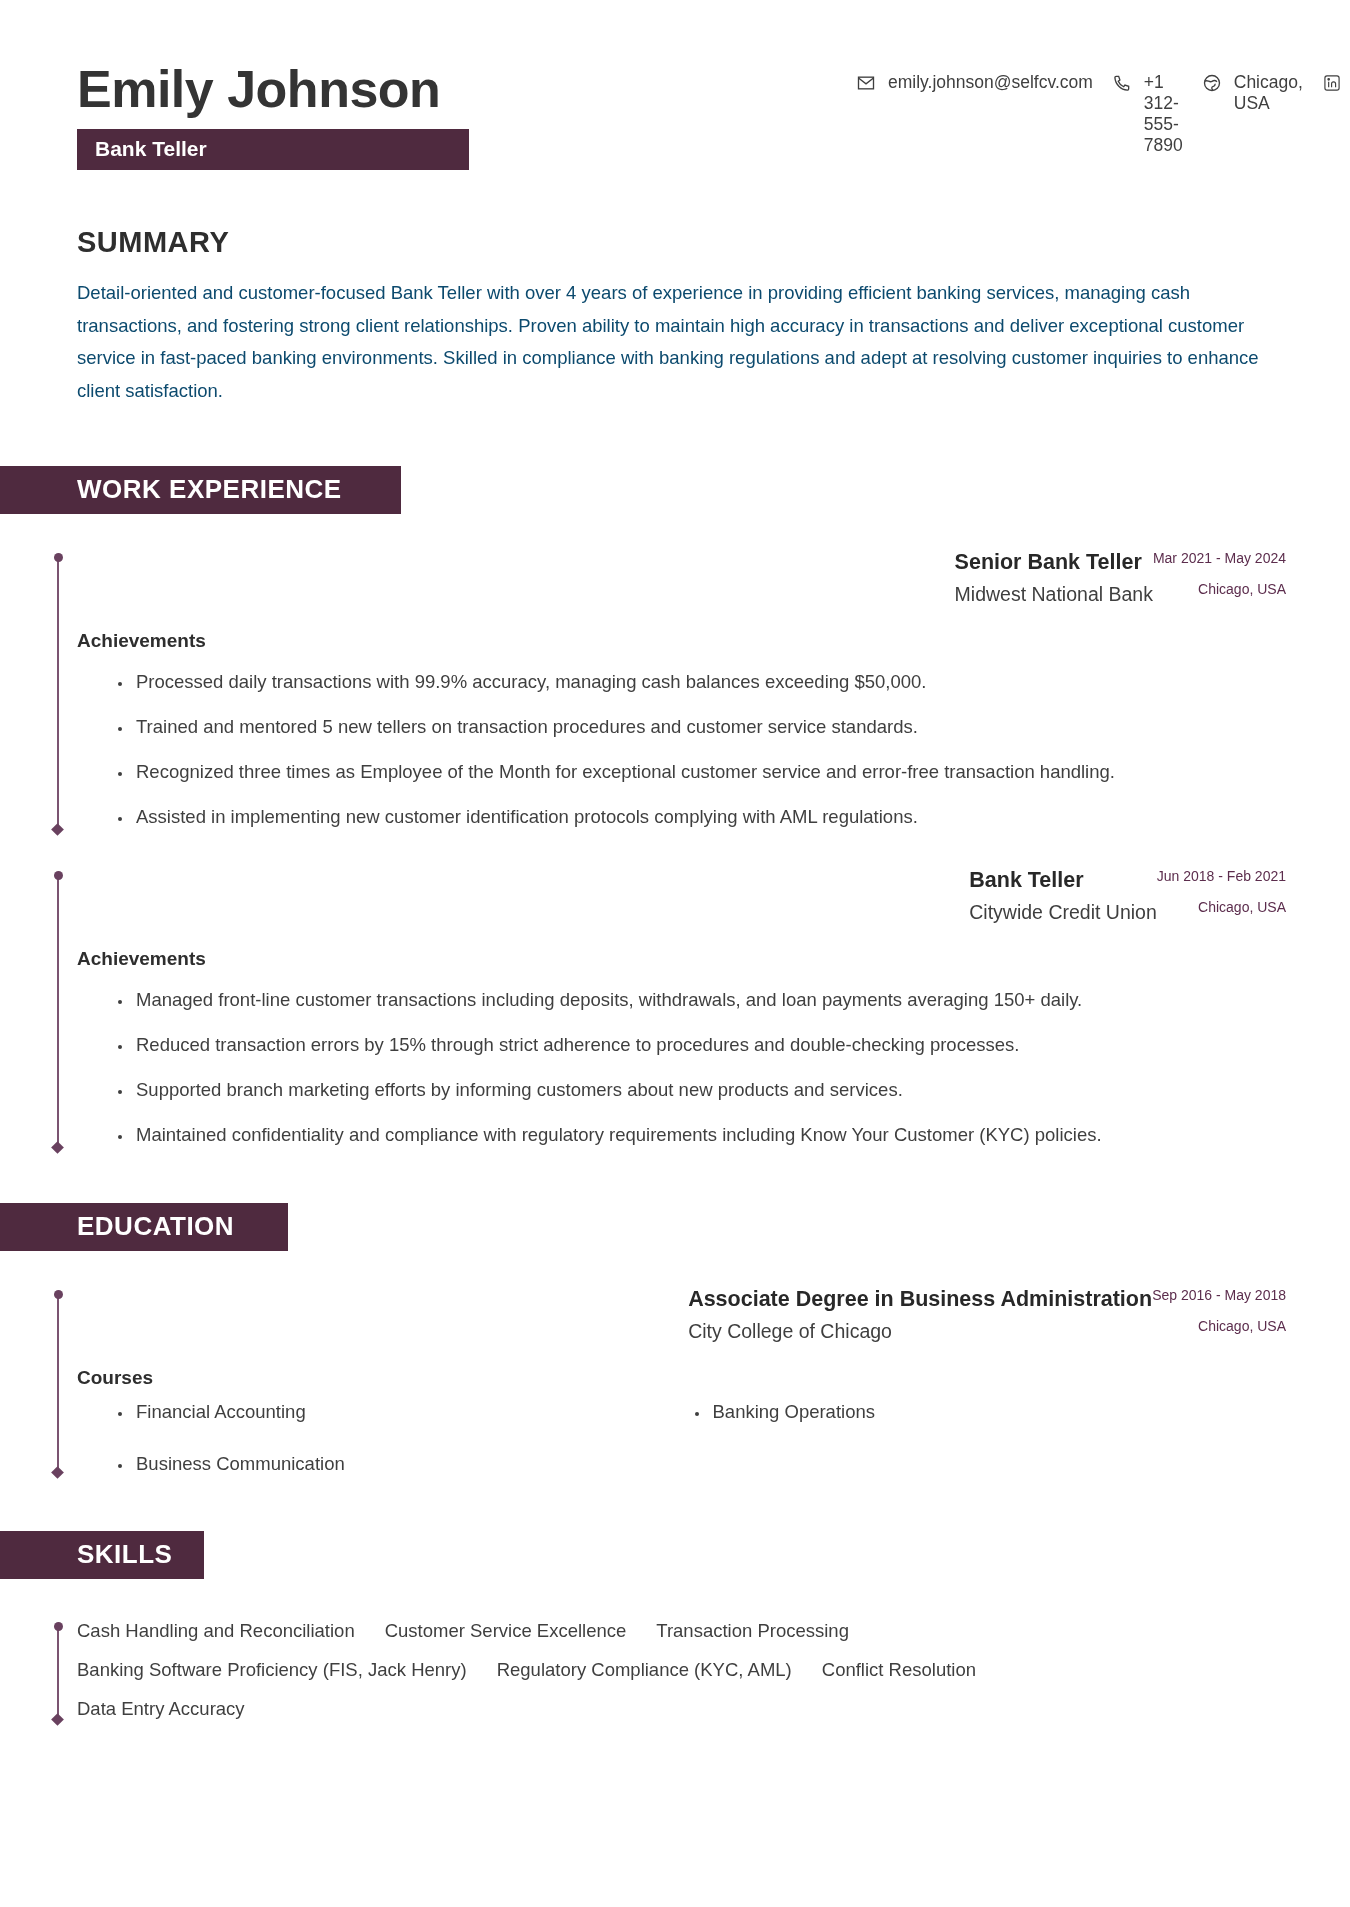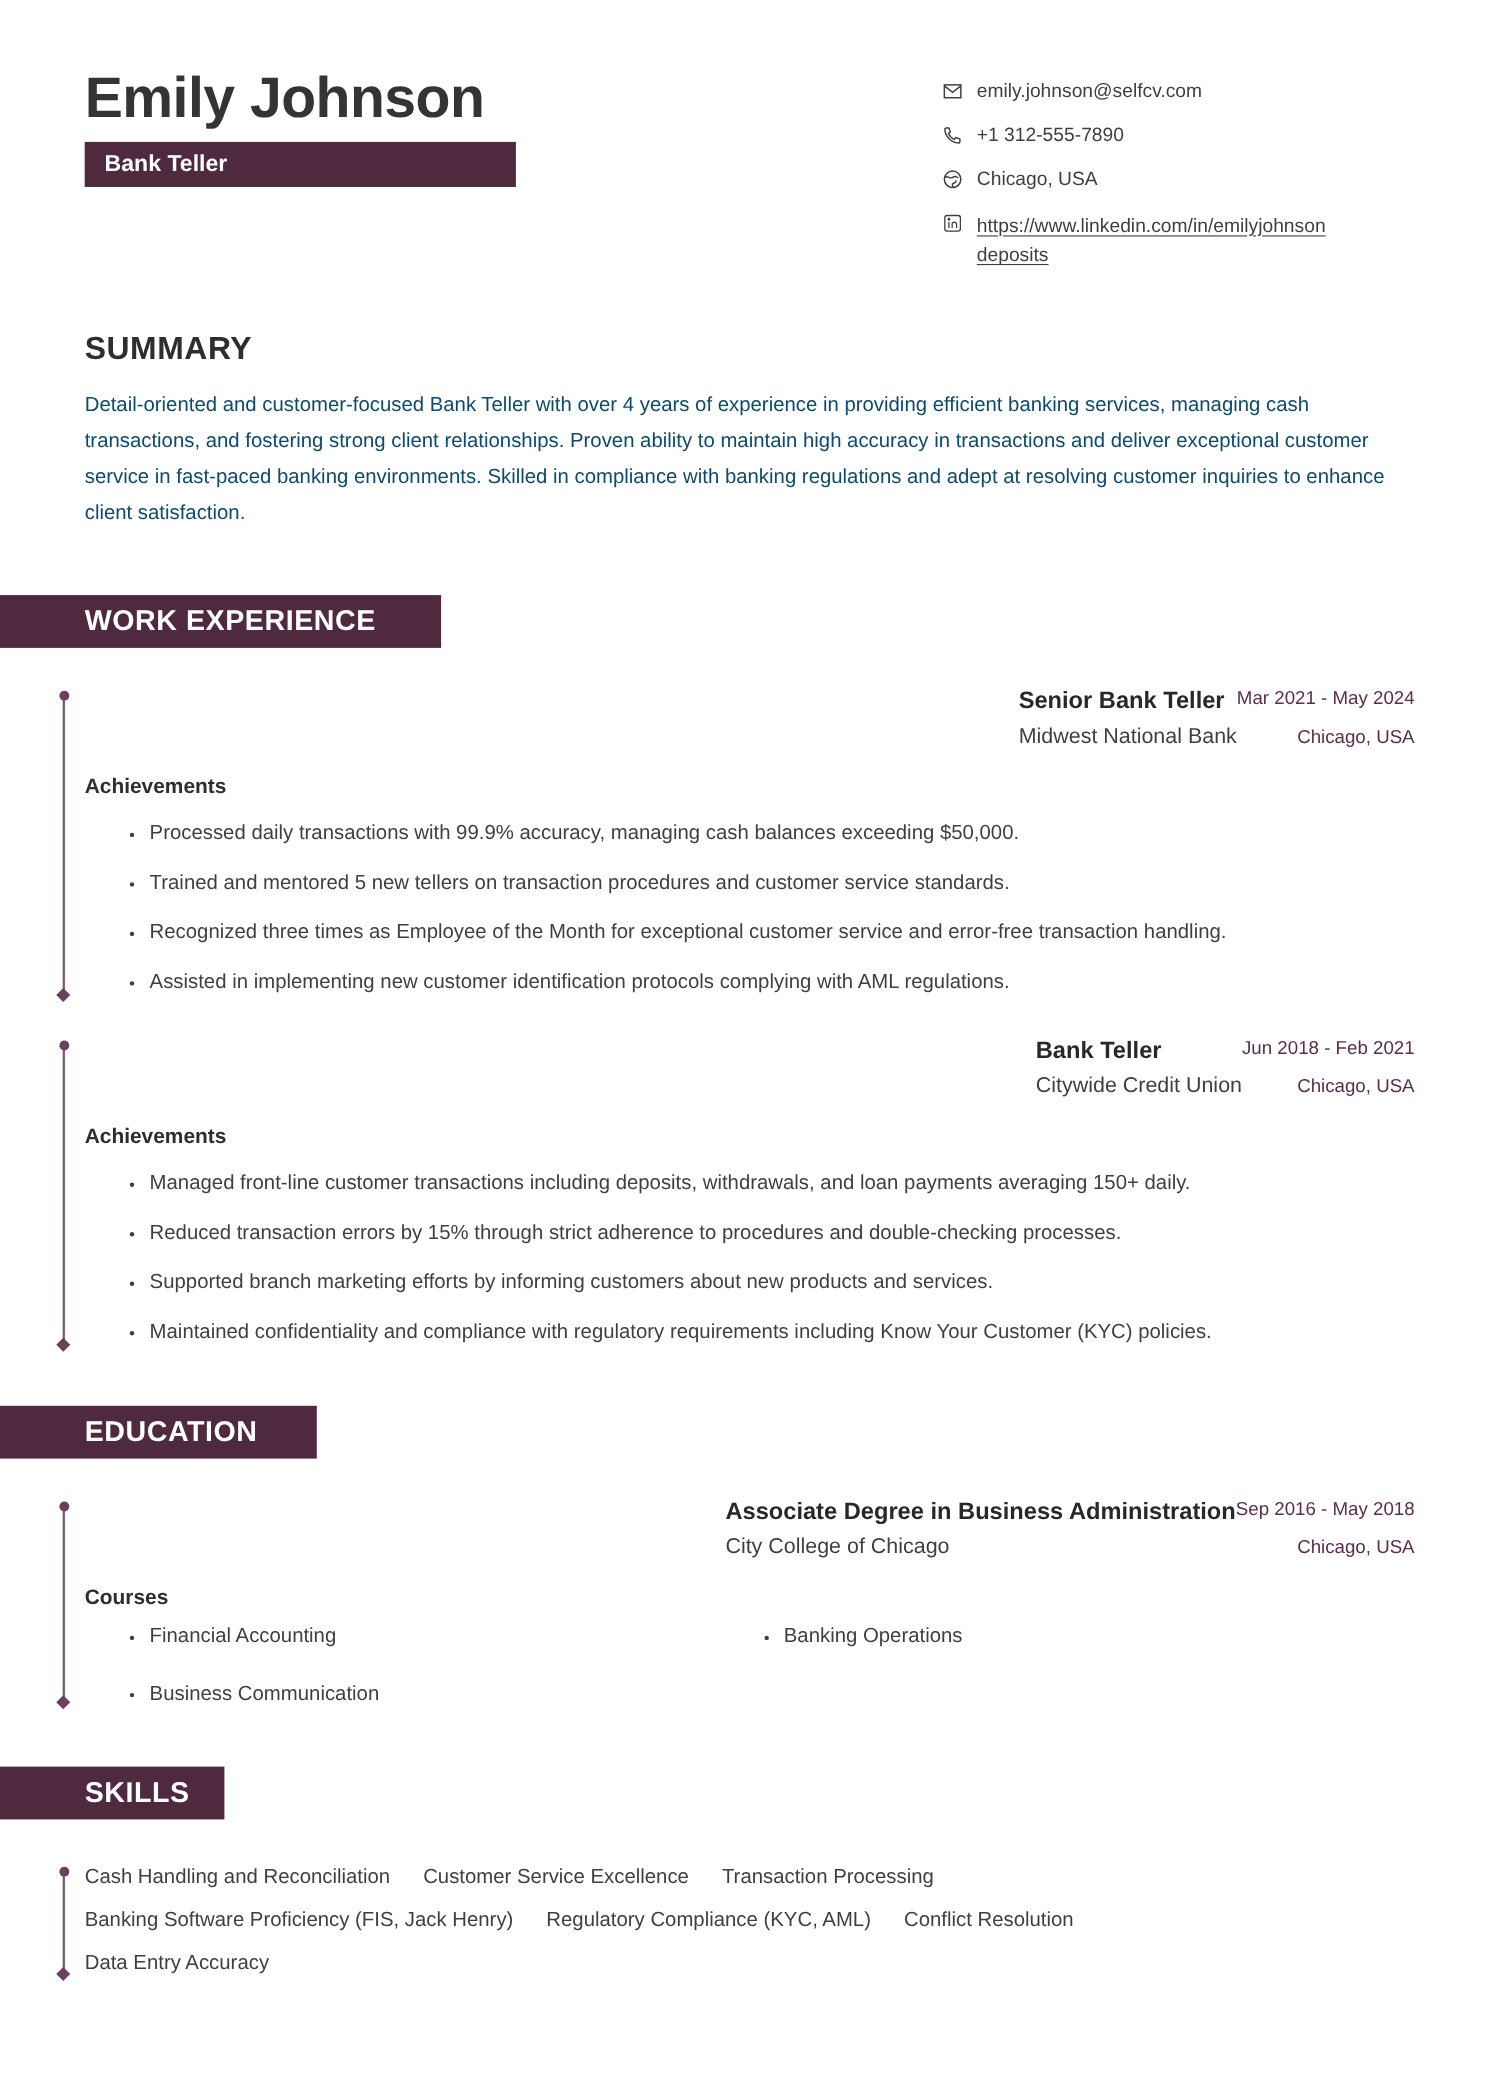--- a/index.html
+++ b/index.html
@@ -14,21 +14,21 @@
   .header { display: flex; justify-content: space-between; padding: 62px 64px 0 77px; }
   .name {
     margin: 0; font-size: 52px; line-height: 1.05; font-weight: 700;
     color: #343434; letter-spacing: -0.5px;
   }
   .title-badge {
     margin-top: 12px; width: 392px; box-sizing: border-box;
     background: #4F2A3F; color: #ffffff; font-size: 21px; font-weight: 700;
     padding: 8px 10px 9px 18px;
   }
-  .contact { width: 430px; display: flex; flex-direction: column; gap: 19px; padding-top: 10px; }
+  .contact { width: 430px; display: flex; flex-direction: row; gap: 19px; padding-top: 10px; }
   .contact-row { display: flex; align-items: flex-start; gap: 12px; font-size: 17.5px; color: #3f3f3f; }
   .contact-row svg { width: 20px; height: 20px; flex: 0 0 auto; margin-top: 1px; stroke: #3f3f3f; }
   .contact-link { color: #3f3f3f; text-decoration: underline; text-underline-offset: 3px; }
   .contact-link span { display: block; line-height: 1.5; }
 
   
   .section-heading {
     margin: 0 0 18px 0; padding: 0 64px 0 77px;
     font-size: 29px; font-weight: 700; color: #2e2e2e; letter-spacing: 0.5px;
   }
@@ -57,21 +57,21 @@
     content: ""; position: absolute; top: -5px; left: -3.5px;
     width: 9px; height: 9px; border-radius: 50%; background: #69415F;
   }
   .timeline::after {
     content: ""; position: absolute; bottom: -6px; left: -4px;
     width: 9px; height: 9px; background: #69415F; transform: rotate(45deg);
   }
   .entry-head { display: flex; justify-content: flex-end; align-items: flex-start; }
   .entry-title { margin: 0; font-size: 21.5px; font-weight: 700; color: #282828; }
   .entry-sub { margin-top: 8px; font-size: 19.5px; color: #3f3f3f; }
-  .entry-right { text-align: right; font-size: 17px; color: #5C2D4D; white-space: nowrap; }
+  .entry-right { text-align: right; font-size: 14px; color: #5C2D4D; white-space: nowrap; }
   .entry-right .loc { margin-top: 15px; }
   .ach-label { margin-top: 24px; font-size: 19px; font-weight: 700; color: #2e2e2e; }
 
   ul.bullets { margin: 10px 0 0 0; padding: 0 0 0 56px; list-style: disc; }
   ul.bullets li { padding-left: 3px; margin: 15px 0; font-size: 18.5px; line-height: 1.62; color: #3f3f3f; }
   ul.bullets li::marker { font-size: 13px; color: #3f3f3f; }
 
   
   ul.courses {
     margin: 12px 0 0 0; padding: 0 0 0 56px; list-style: disc;

